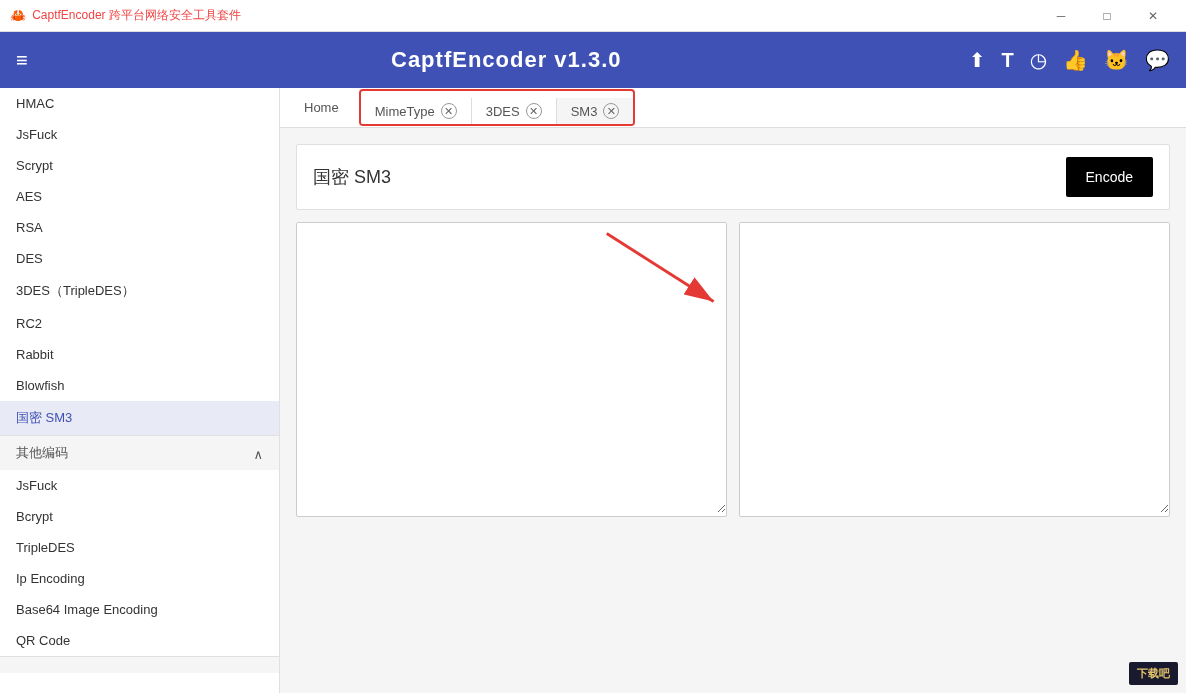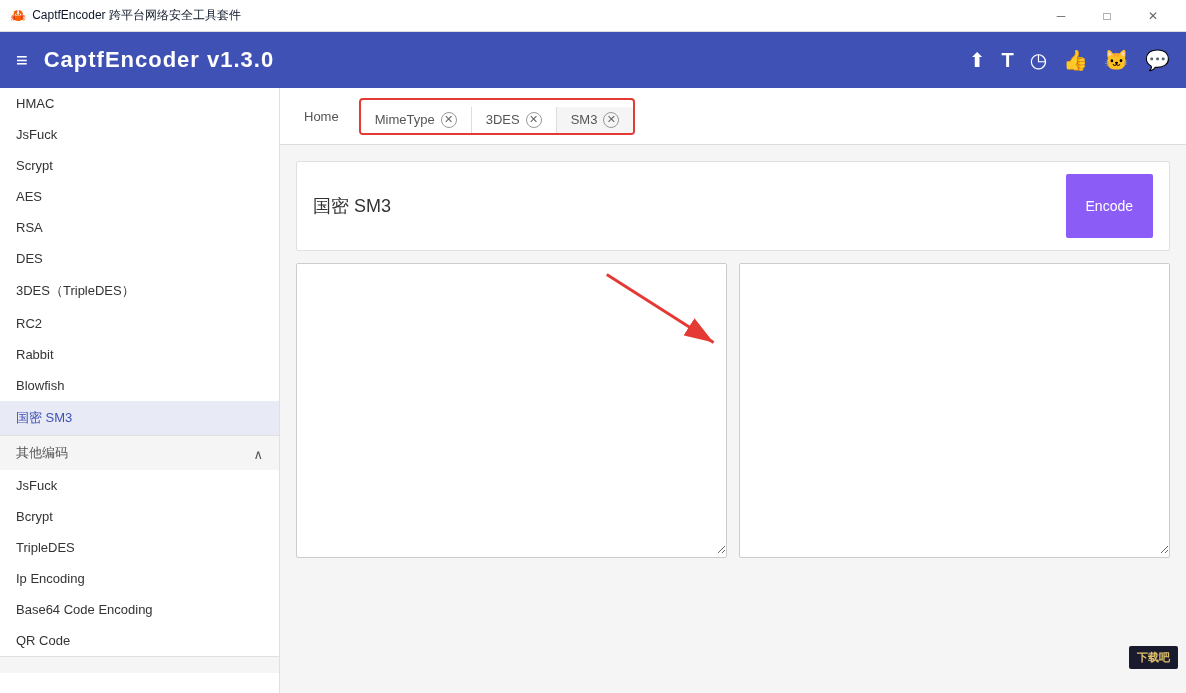--- a/index.html
+++ b/index.html
@@ -8,40 +8,40 @@
     
     .title-bar {
       height: 32px;
       background: #fff;
       display: flex;
       align-items: center;
       padding: 0 10px;
       border-bottom: 1px solid #ddd;
       user-select: none;
     }
-    .title-bar-text { font-size: 12px; color: #0f172a; flex: 1; }
+    .title-bar-text { font-size: 12px; color: #ef4444; flex: 1; }
     .title-bar-controls { display: flex; gap: 0; }
     .title-bar-btn {
       width: 46px; height: 32px;
       display: flex; align-items: center; justify-content: center;
       cursor: pointer; font-size: 12px; color: #666;
       background: transparent; border: none;
     }
 
     
     .header {
       height: 56px;
       background: #3F51B5;
       display: flex;
       align-items: center;
       padding: 0 16px;
       color: white;
     }
     .header-menu-icon { font-size: 20px; margin-right: 16px; cursor: pointer; }
-    .header-title { font-size: 22px; font-weight: bold; flex: 1; letter-spacing: 1px; }
+    .header-title { font-size: 22px; font-weight: bold; flex: 1; letter-spacing: 1px; text-align: center; }
     .header-icons { display: flex; gap: 16px; align-items: center; }
     .header-icon { font-size: 20px; cursor: pointer; color: white; }
 
     
     .main-layout { display: flex; height: calc(693px - 32px - 56px); }
 
     
     .sidebar {
       width: 280px;
       background: #fff;
@@ -76,21 +76,21 @@
       overflow: hidden;
     }
 
     
     .tab-bar {
       display: flex;
       align-items: center;
       background: #fff;
       border-bottom: 1px solid #ddd;
       padding: 0 8px;
-      height: 57px;
+      height: 40px;
     }
     .tab-home {
       padding: 8px 16px;
       cursor: pointer;
       color: #555;
       font-size: 13px;
     }
     .tabs-group {
       display: flex;
       border: 2px solid #e53935;
@@ -130,24 +130,24 @@
       align-items: center;
       justify-content: space-between;
       background: #fff;
       border: 1px solid #e0e0e0;
       padding: 12px 16px;
       margin-bottom: 12px;
       border-radius: 2px;
     }
     .page-header-title { font-size: 18px; color: #333; font-weight: normal; }
     .encode-btn {
-      background: #8b5cf6;
+      background: #000000;
       color: white;
       border: none;
-      padding: 24px 20px;
+      padding: 12px 20px;
       font-size: 14px;
       cursor: pointer;
       border-radius: 2px;
     }
 
     
     .textareas-row {
       display: flex;
       gap: 12px;
     }
@@ -166,21 +166,21 @@
       outline: none;
       padding: 8px;
       font-size: 13px;
       resize: both;
       font-family: inherit;
     }
 
     
     .watermark {
       position: fixed;
-      bottom: 24px;
+      bottom: 8px;
       right: 8px;
       background: #1a1a2e;
       color: #e0c06a;
       font-size: 11px;
       padding: 4px 8px;
       border-radius: 2px;
       font-weight: bold;
       z-index: 100;
     }
 
@@ -231,21 +231,21 @@
     <div class="sidebar-item active">国密 SM3</div>
 
     <div class="sidebar-section">
       <span>其他编码</span>
       <span>∧</span>
     </div>
     <div class="sidebar-item">JsFuck</div>
     <div class="sidebar-item">Bcrypt</div>
     <div class="sidebar-item">TripleDES</div>
     <div class="sidebar-item">Ip Encoding</div>
-    <div class="sidebar-item">Base64 Code Encoding</div>
+    <div class="sidebar-item">Base64 Image Encoding</div>
     <div class="sidebar-item">QR Code</div>
 
     <div class="sidebar-section">
       
       
     </div>
 
   </div>
 
   <div class="content-area">

